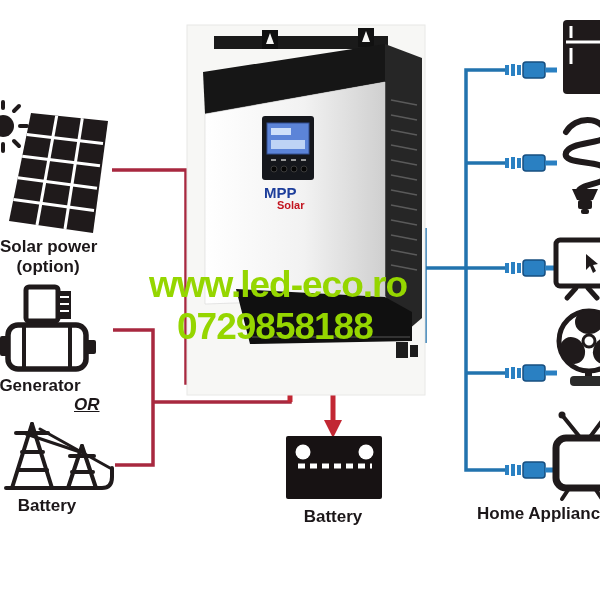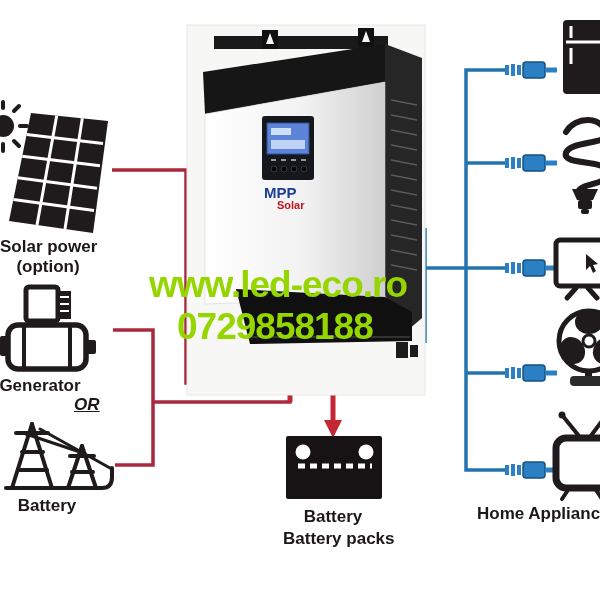--- a/index.html
+++ b/index.html
@@ -234,21 +234,20 @@
       </g>
     </g>
   </svg>
 
   <div class="lbl" style="left:0;top:237px;width:96px;">Solar power</div>
   <div class="lbl" style="left:0;top:257px;width:96px;">(option)</div>
   <div class="lbl" style="left:-2px;top:376px;width:84px;">Generator</div>
   <div class="lbl" style="left:74px;top:395px;font-style:italic;text-decoration:underline;">OR</div>
   <div class="lbl" style="left:12px;top:496px;width:70px;">Battery</div>
   <div class="lbl" style="left:283px;top:507px;width:100px;">Battery</div>
-  <div class="lbl" style="left:283px;top:529px;width:100px;">Battery packs</div>
   <div class="lbl" style="left:477px;top:504px;text-align:left;">Home Appliances</div>
 
   <div class="logo1">MPP</div>
   <div class="logo2">Solar</div>
 
   <div class="wm" style="left:149px;top:266px;text-align:right;">www.led-eco.ro</div>
   <div class="wm" style="left:177px;top:308px;">0729858188</div>
 </div>
 
 </body></html>

